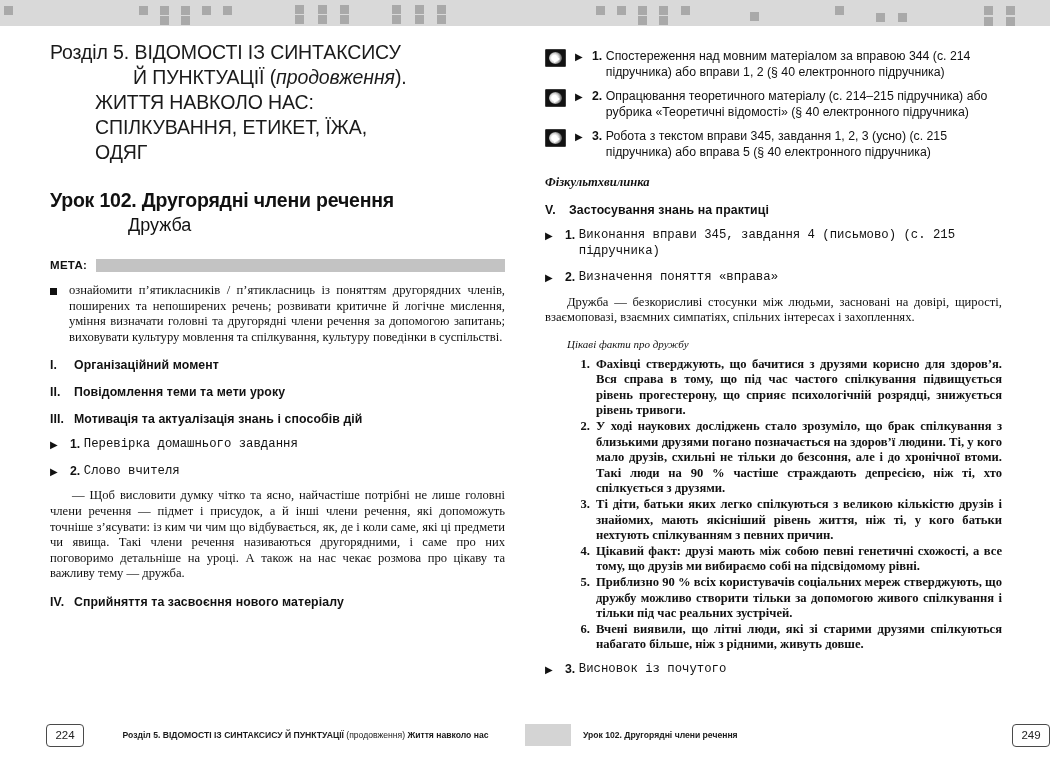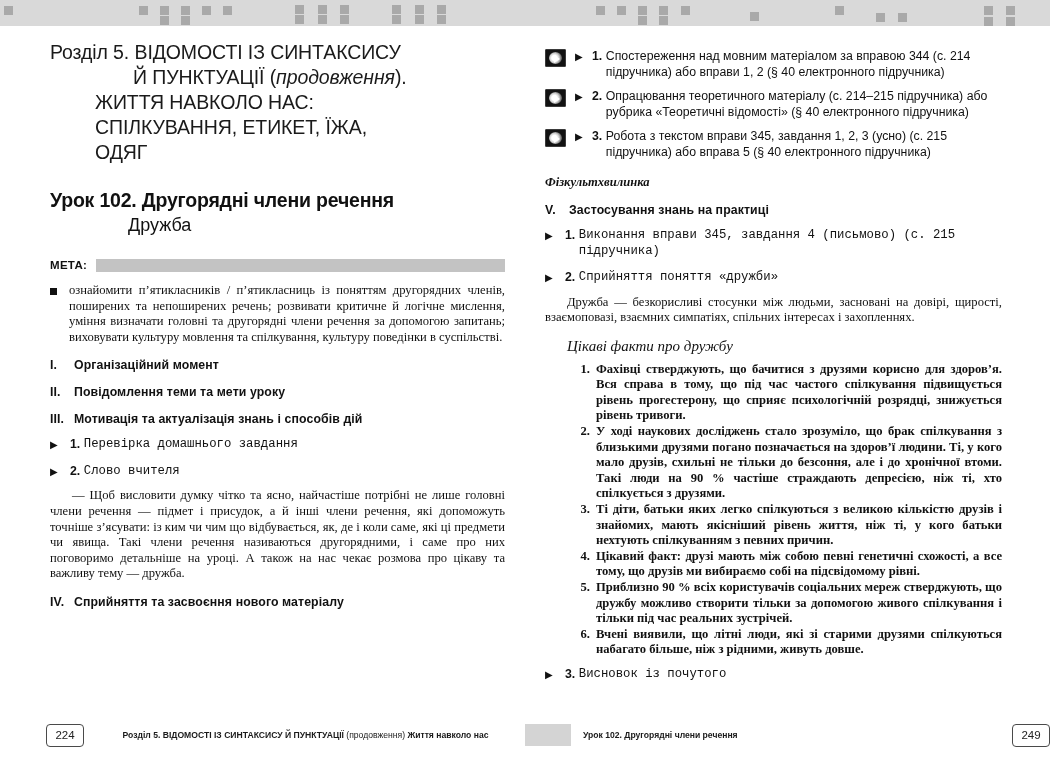--- a/index.html
+++ b/index.html
@@ -211,21 +211,21 @@
 
   .para {
     margin-top: 9px;
     text-indent: 22px;
   }
 
   .fact-head {
     margin-top: 12px;
     font-family: "Liberation Serif", serif;
     font-style: italic;
-    font-size: 15px;
+    font-size: 11px;
     padding-left: 22px;
   }
 
   ol.facts {
     margin: 7px 0 0 0;
     padding-left: 48px;
     font-family: "Liberation Serif", serif;
     font-size: 12.6px;
     line-height: 15.6px;
     text-align: justify;
@@ -411,21 +411,21 @@
       </div>
 
       <div class="tri-item">
         <div class="tri">▶</div>
         <div class="n">1.</div>
         <div class="t">Виконання вправи 345, завдання 4 (письмово) (с. 215 підручника)</div>
       </div>
       <div class="tri-item">
         <div class="tri">▶</div>
         <div class="n">2.</div>
-        <div class="t">Сприйняття поняття «дружби»</div>
+        <div class="t">Визначення поняття «вправа»</div>
       </div>
 
       <div class="serif para">Дружба — безкорисливі стосунки між людьми, засновані на довірі, щирості, взаємоповазі, взаємних симпатіях, спільних інтересах і захопленнях.</div>
 
       <div class="fact-head">Цікаві факти про дружбу</div>
 
       <ol class="facts">
         <li>Фахівці стверджують, що бачитися з друзями корисно для здоров’я. Вся справа в тому, що під час частого спілкування підвищується рівень прогестерону, що сприяє психологічній розрядці, знижується рівень тривоги.</li>
         <li>У ході наукових досліджень стало зрозуміло, що брак спілкування з близькими друзями погано позначається на здоров’ї людини. Ті, у кого мало друзів, схильні не тільки до безсоння, але і до хронічної втоми. Такі люди на 90 % частіше страждають депресією, ніж ті, хто спілкується з друзями.</li>
         <li>Ті діти, батьки яких легко спілкуються з великою кількістю друзів і знайомих, мають якісніший рівень життя, ніж ті, у кого батьки нехтують спілкуванням з певних причин.</li>

